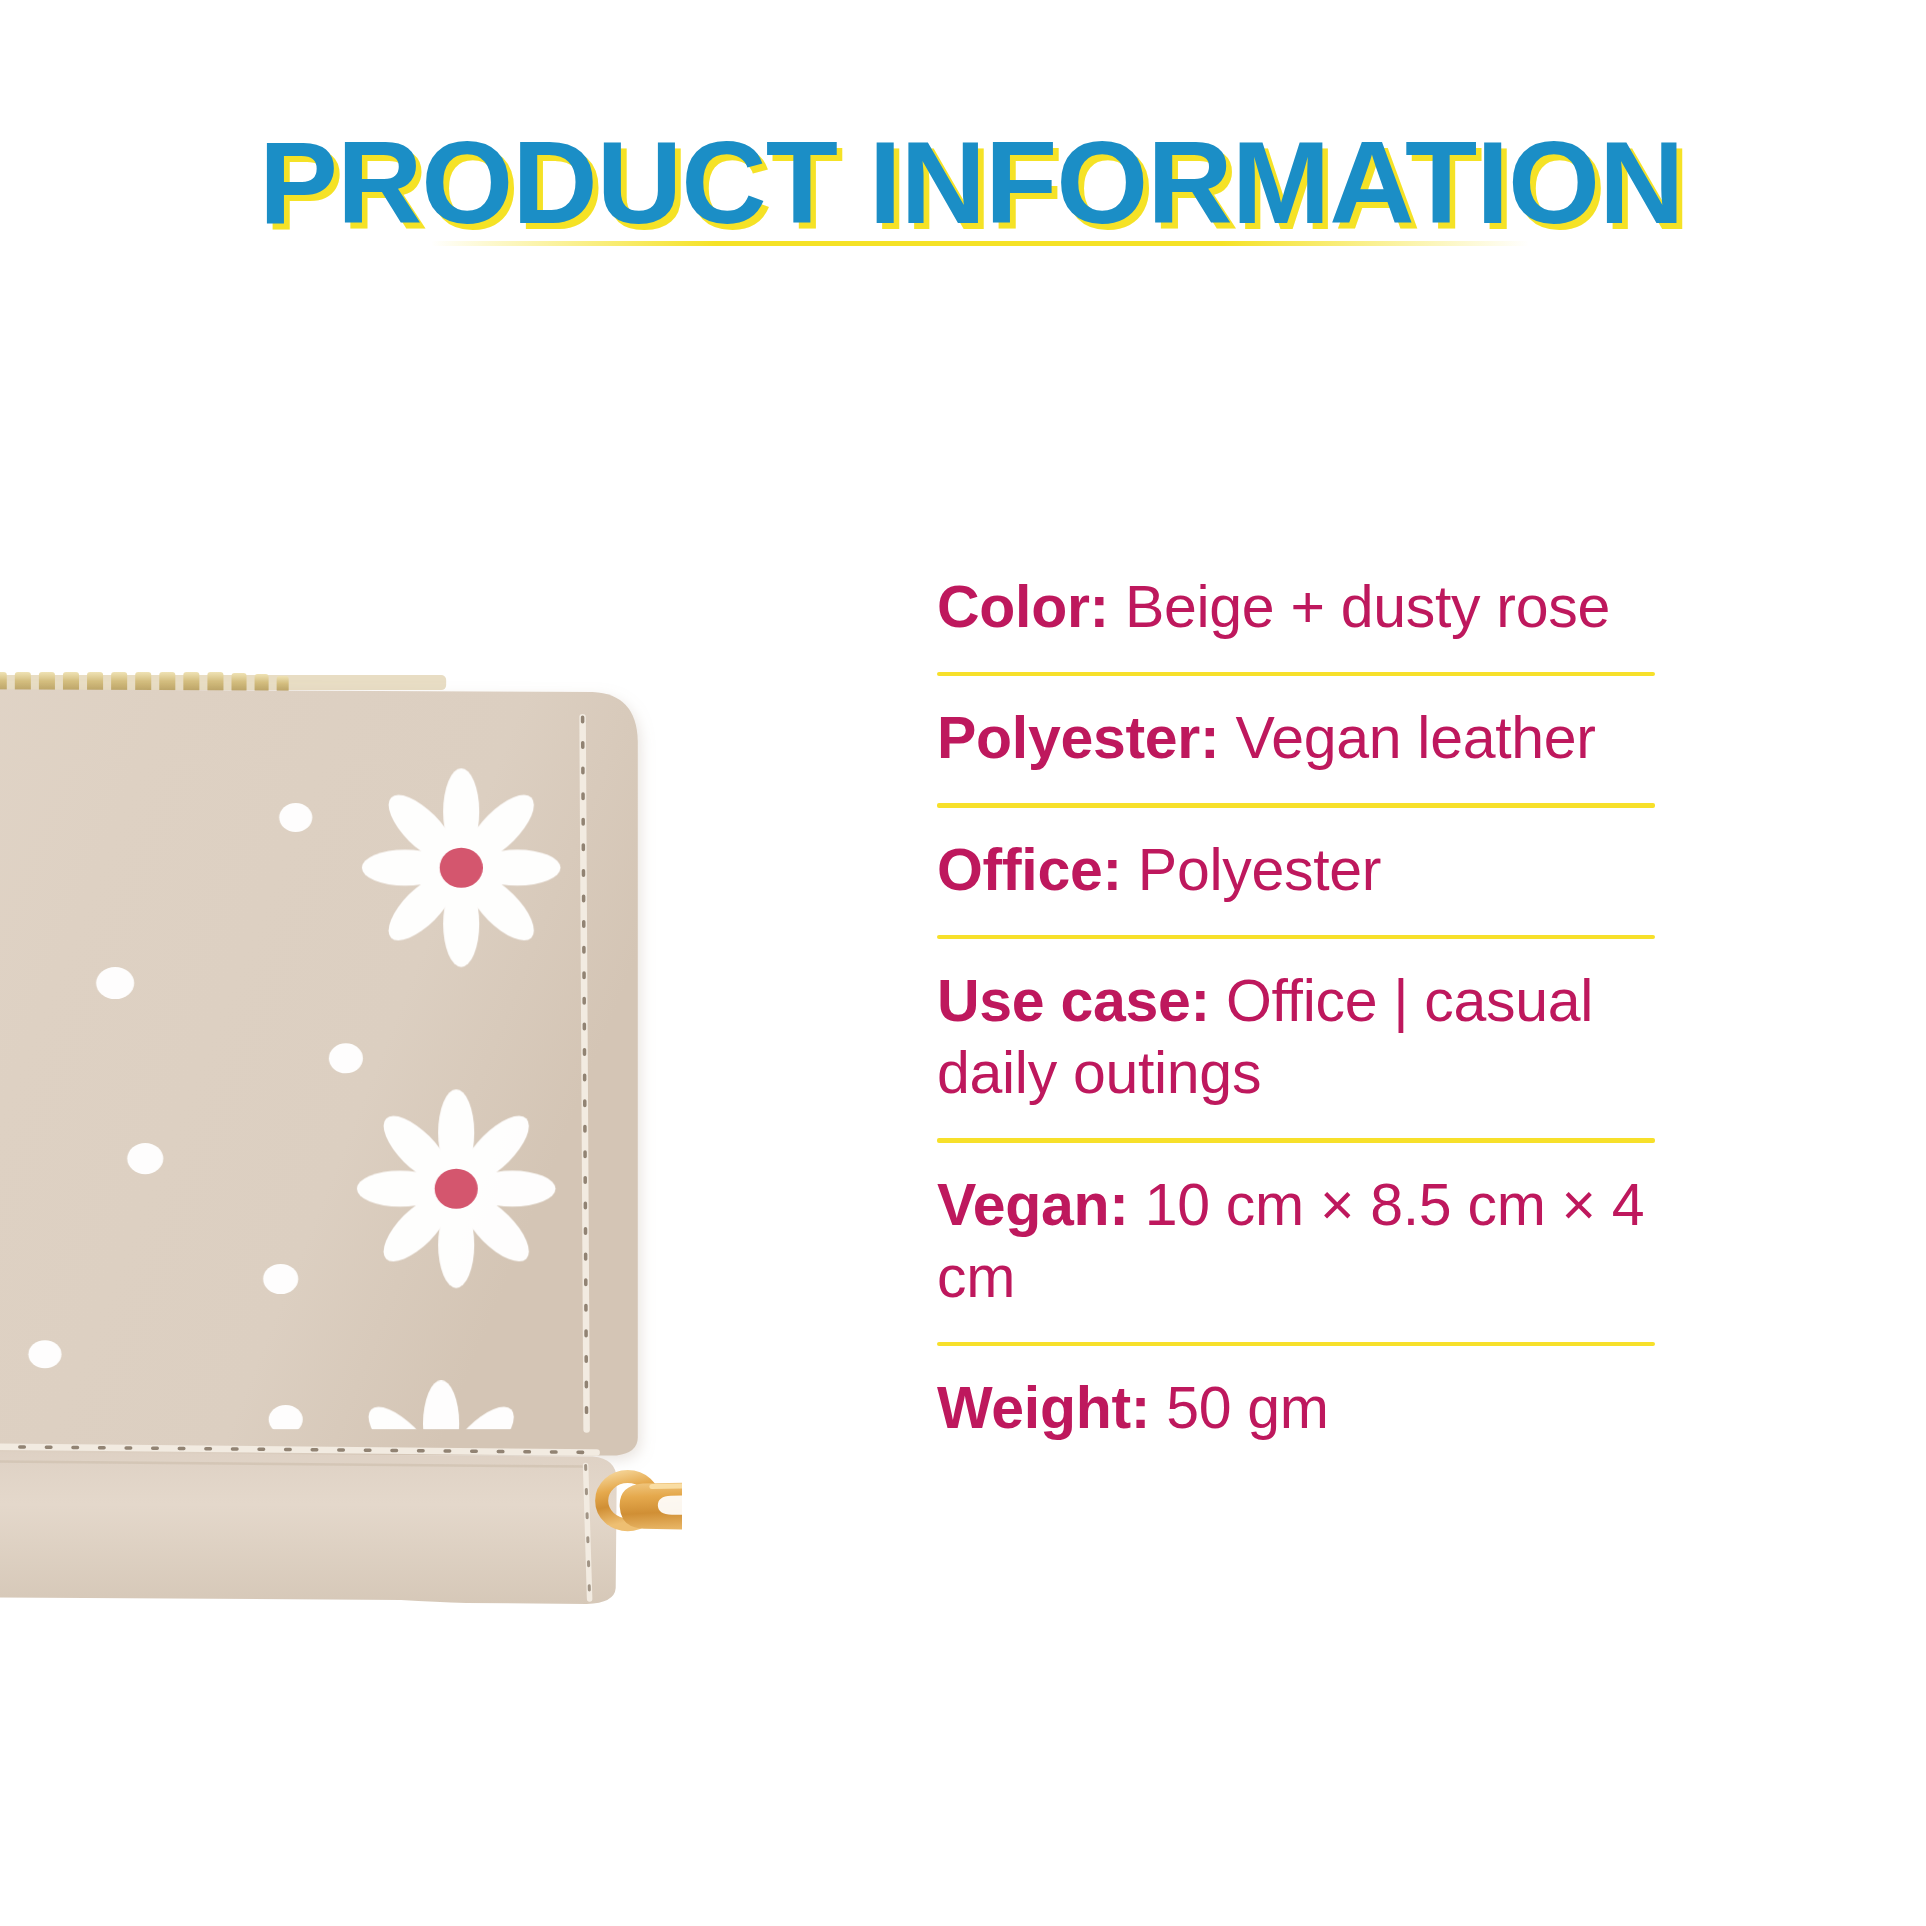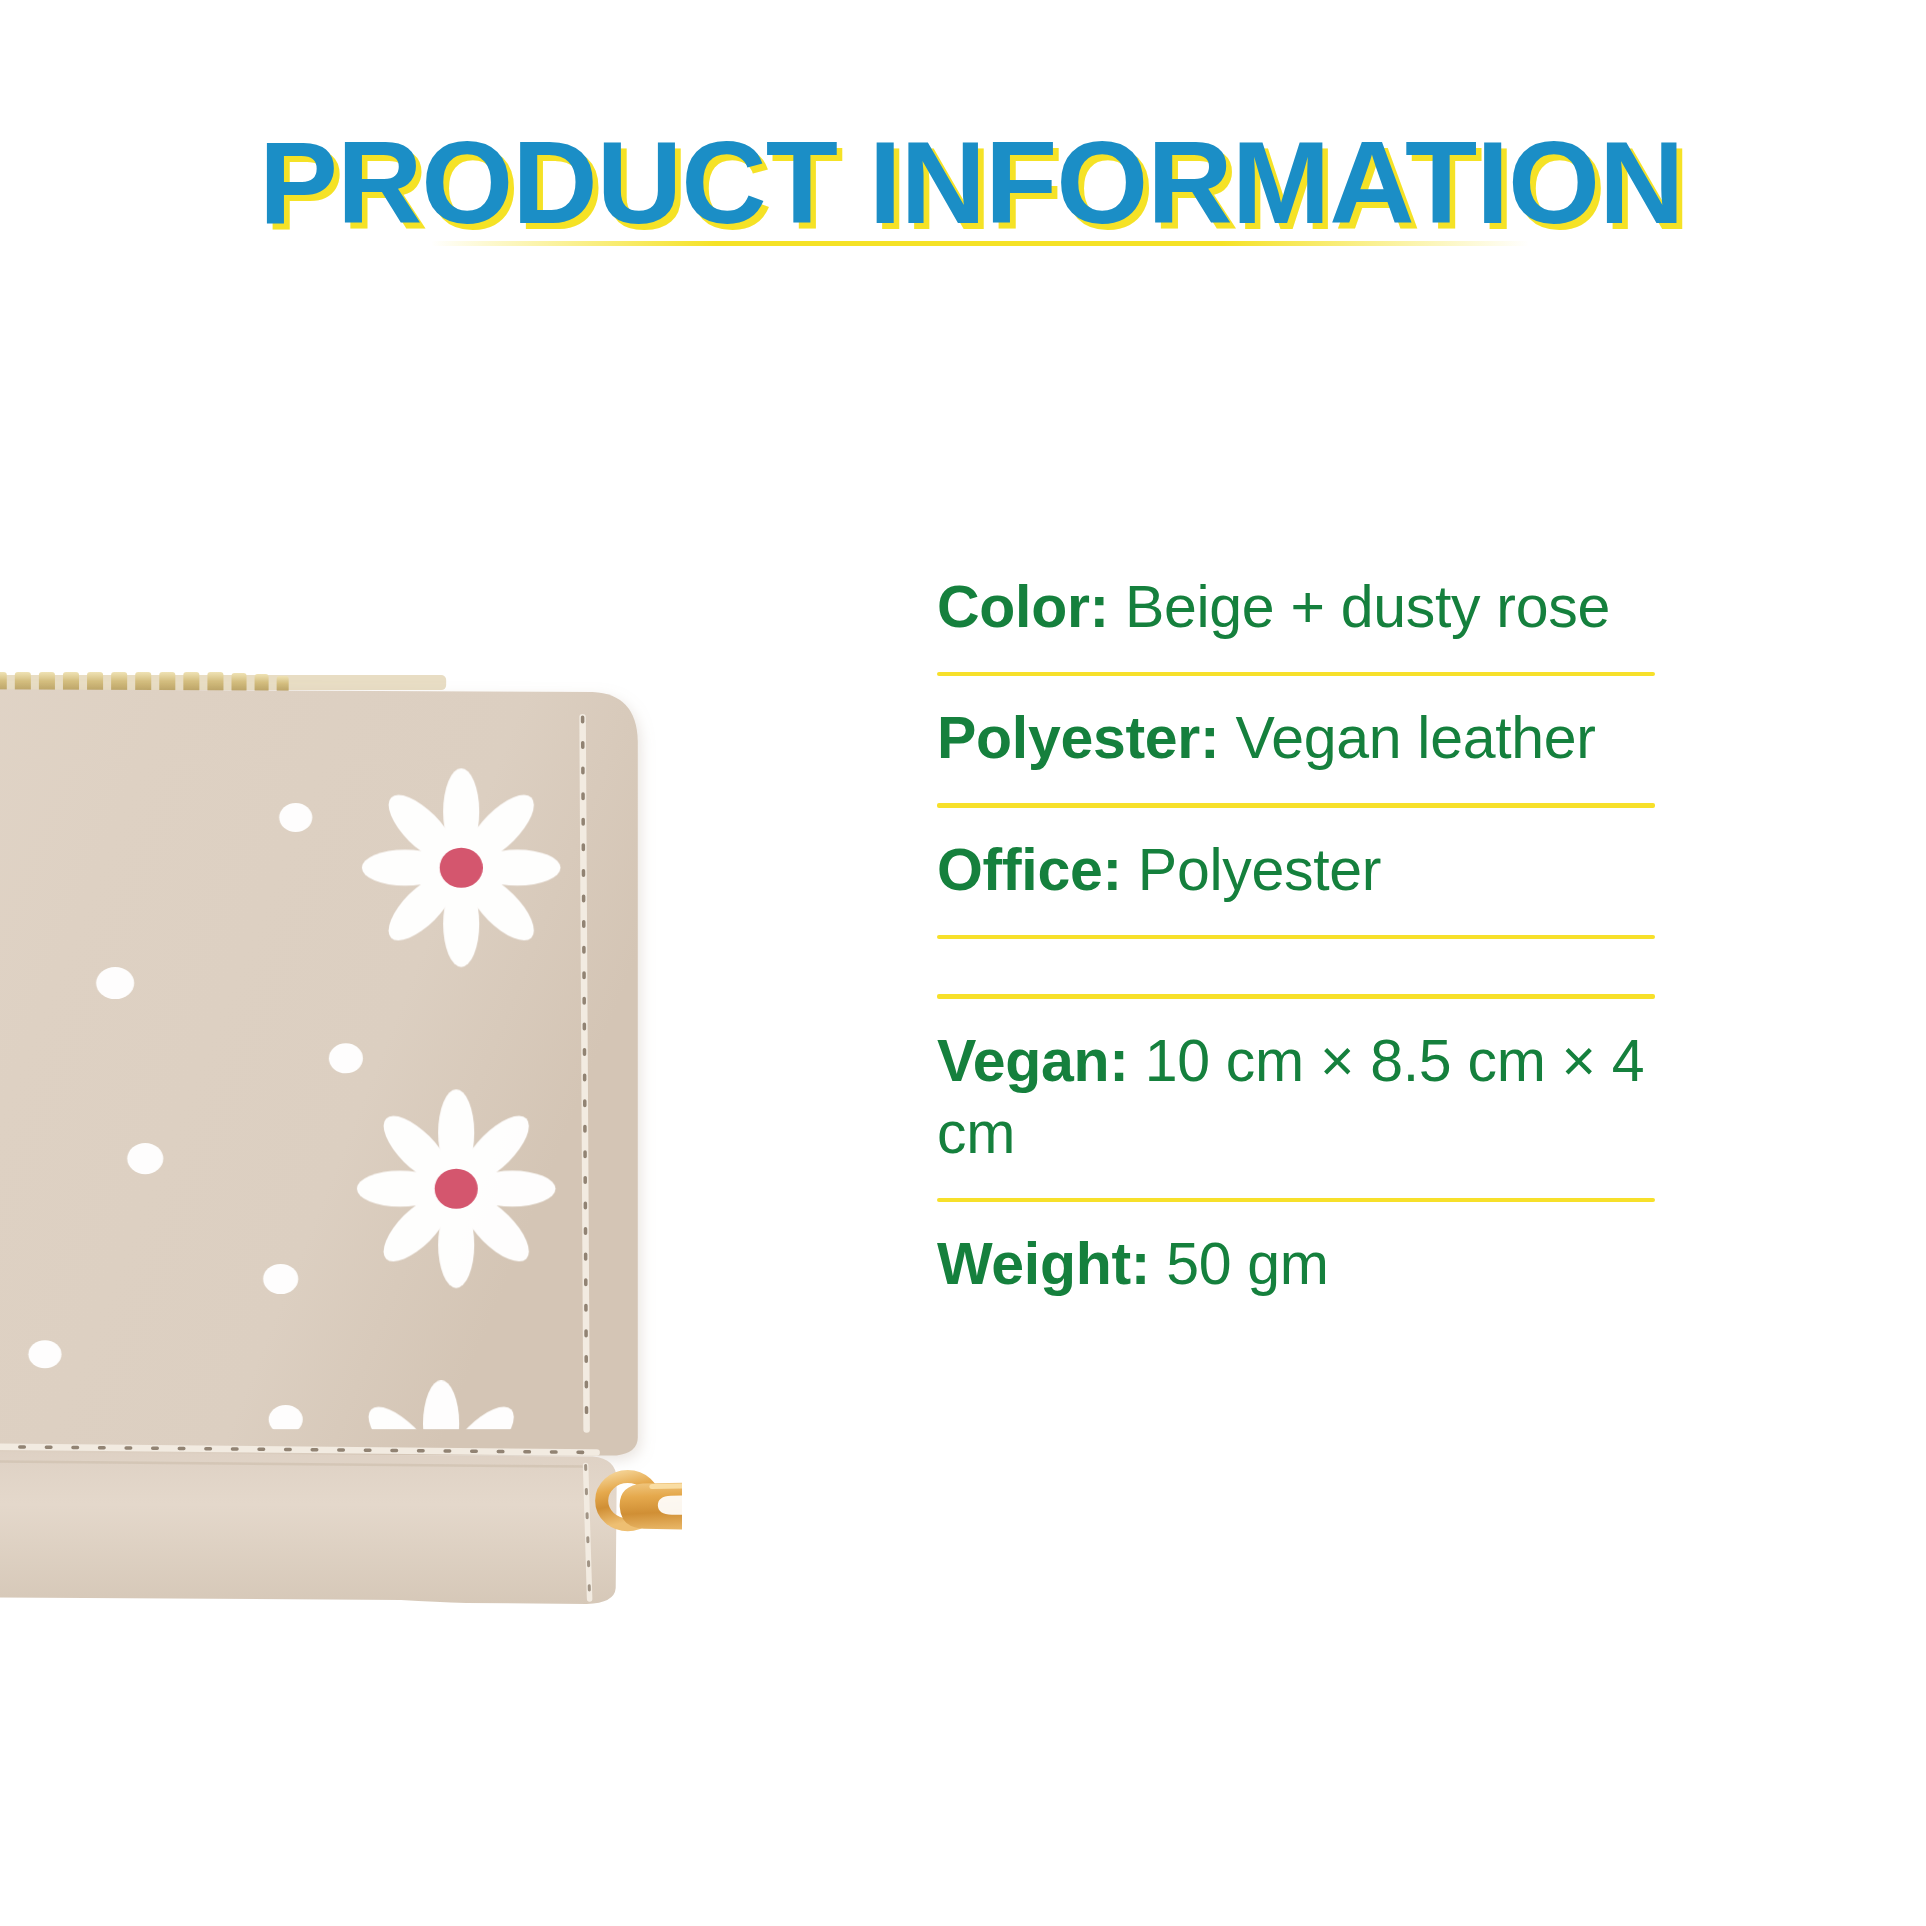--- a/index.html
+++ b/index.html
@@ -60,21 +60,21 @@
     left: 937px;
     top: 572px;
     width: 718px;
   }
   .spec-row {
     position: relative;
   }
   .spec-text {
     font-size: 59px;
     line-height: 1.22;
-    color: #15803d;
+    color: #be185d;
     font-weight: normal;
     letter-spacing: -0.3px;
   }
   .spec-label {
     font-weight: bold;
   }
   .spec-value {
     font-weight: normal;
   }
   .spec-divider {
@@ -330,20 +330,26 @@
   <div class="spec-row">
     <div class="spec-text">
       <span class="spec-label">Office: </span>
       <span class="spec-value">Polyester</span>
     </div>
   </div>
   <div class="gap-above"></div>
   <div class="spec-divider"></div>
   <div class="gap-below"></div>
 
+  <div class="spec-row">
+    <div class="spec-text">
+      <span class="spec-label">Use case: </span>
+      <span class="spec-value">Office | casual daily outings</span>
+    </div>
+  </div>
   <div class="gap-above"></div>
   <div class="spec-divider"></div>
   <div class="gap-below"></div>
 
   <div class="spec-row">
     <div class="spec-text">
       <span class="spec-label">Vegan: </span>
       <span class="spec-value">10 cm × 8.5 cm × 4 cm</span>
     </div>
   </div>

